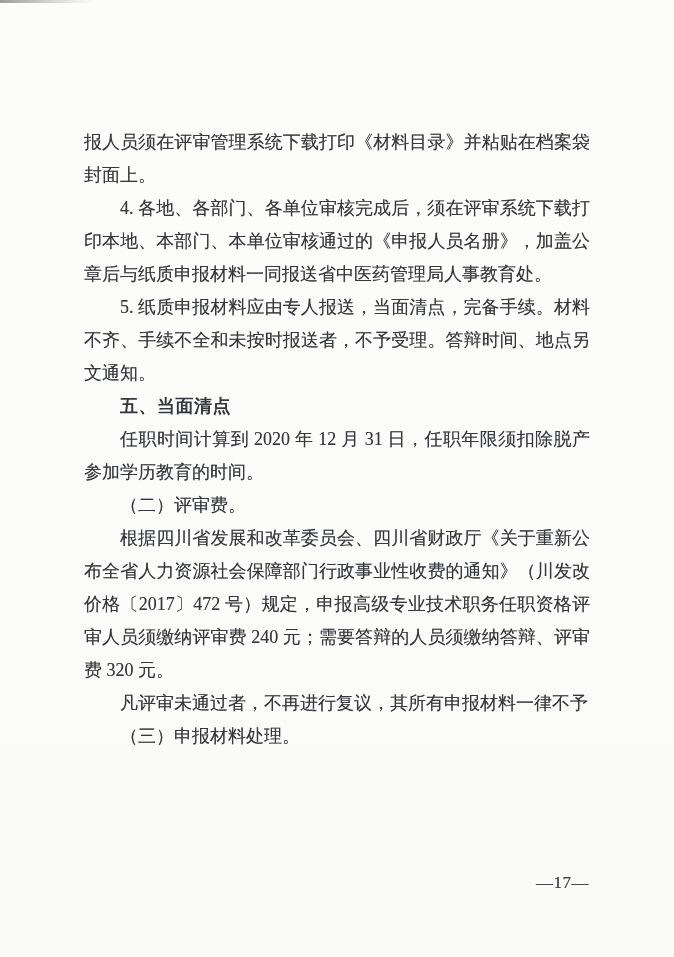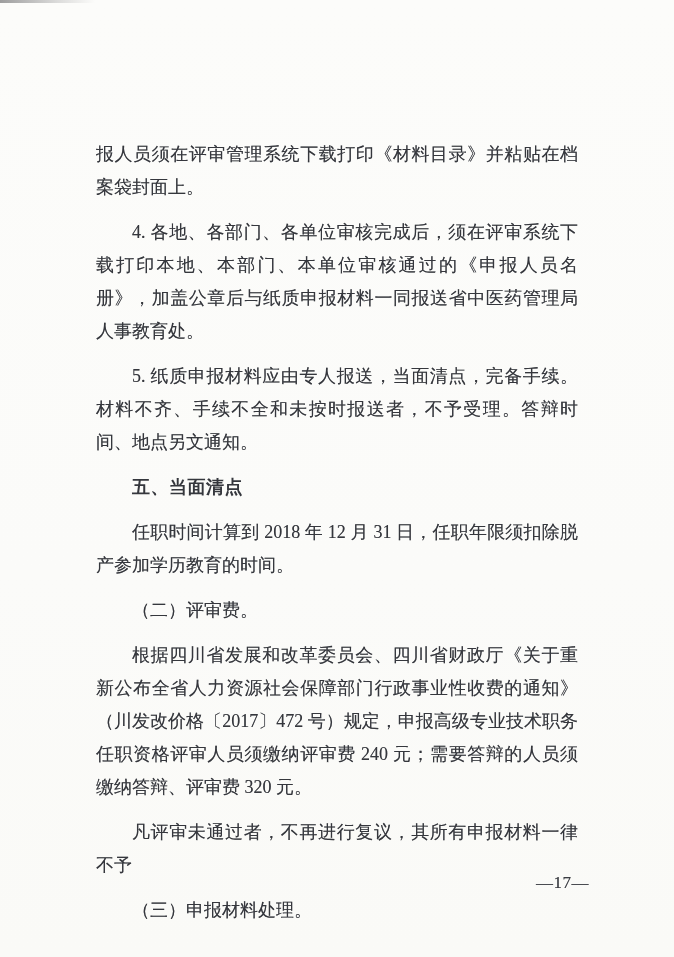--- a/index.html
+++ b/index.html
@@ -23,21 +23,21 @@
     position: absolute;
     left: 84px; top: 126px;
     width: 506px;
     color: #35373d;
     font-size: 18px;
     line-height: 33px;
     text-align: justify;
     text-justify: inter-ideograph;
     text-shadow: 0 0 0.6px rgba(53,55,61,0.5);
   }
-  .para { margin: 12px; text-indent: 2em; }
+  .para { margin: 0; text-indent: 2em; }
   .para.noindent { text-indent: 0; }
   .para.bold {
     font-weight: bold;
     font-family: "Liberation Sans", sans-serif;
     letter-spacing: 0.5px;
     text-shadow: none;
   }
   .page-number {
     position: absolute;
     top: 873px; right: 85px;
@@ -51,20 +51,20 @@
 </head>
 <body>
 
 <div class="page">
   <div class="scan-smudge"></div>
   <div class="content">
       <p class="para noindent">报人员须在评审管理系统下载打印《材料目录》并粘贴在档案袋封面上。</p>
       <p class="para">4. 各地、各部门、各单位审核完成后，须在评审系统下载打印本地、本部门、本单位审核通过的《申报人员名册》，加盖公章后与纸质申报材料一同报送省中医药管理局人事教育处。</p>
       <p class="para">5. 纸质申报材料应由专人报送，当面清点，完备手续。材料不齐、手续不全和未按时报送者，不予受理。答辩时间、地点另文通知。</p>
       <p class="para bold">五、当面清点</p>
-      <p class="para">任职时间计算到 2018 年 12 月 31 日，任职年限须扣除脱产参加学历教育的时间。</p>
+      <p class="para">任职时间计算到 2020 年 12 月 31 日，任职年限须扣除脱产参加学历教育的时间。</p>
       <p class="para">（二）评审费。</p>
       <p class="para">根据四川省发展和改革委员会、四川省财政厅《关于重新公布全省人力资源社会保障部门行政事业性收费的通知》（川发改价格〔2017〕472 号）规定，申报高级专业技术职务任职资格评审人员须缴纳评审费 240 元；需要答辩的人员须缴纳答辩、评审费 320 元。</p>
       <p class="para">凡评审未通过者，不再进行复议，其所有申报材料一律不予</p>
       <p class="para">（三）申报材料处理。</p>
     </div>
   <div class="page-number">—17—</div>
 </div>
 
 </body></html>

